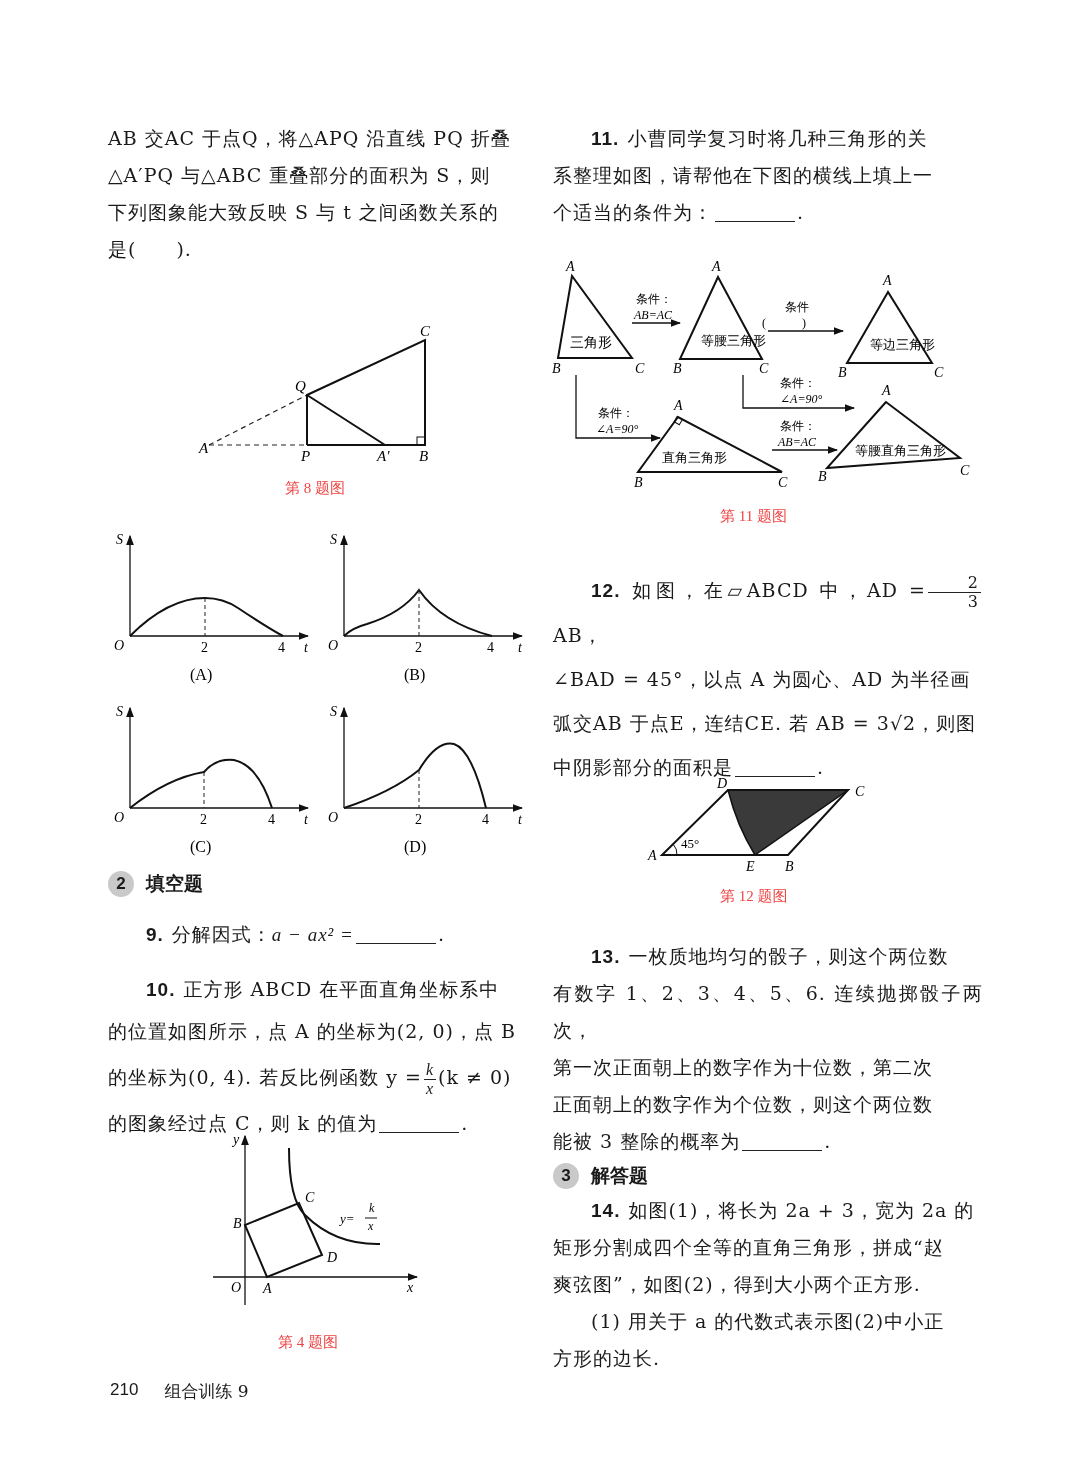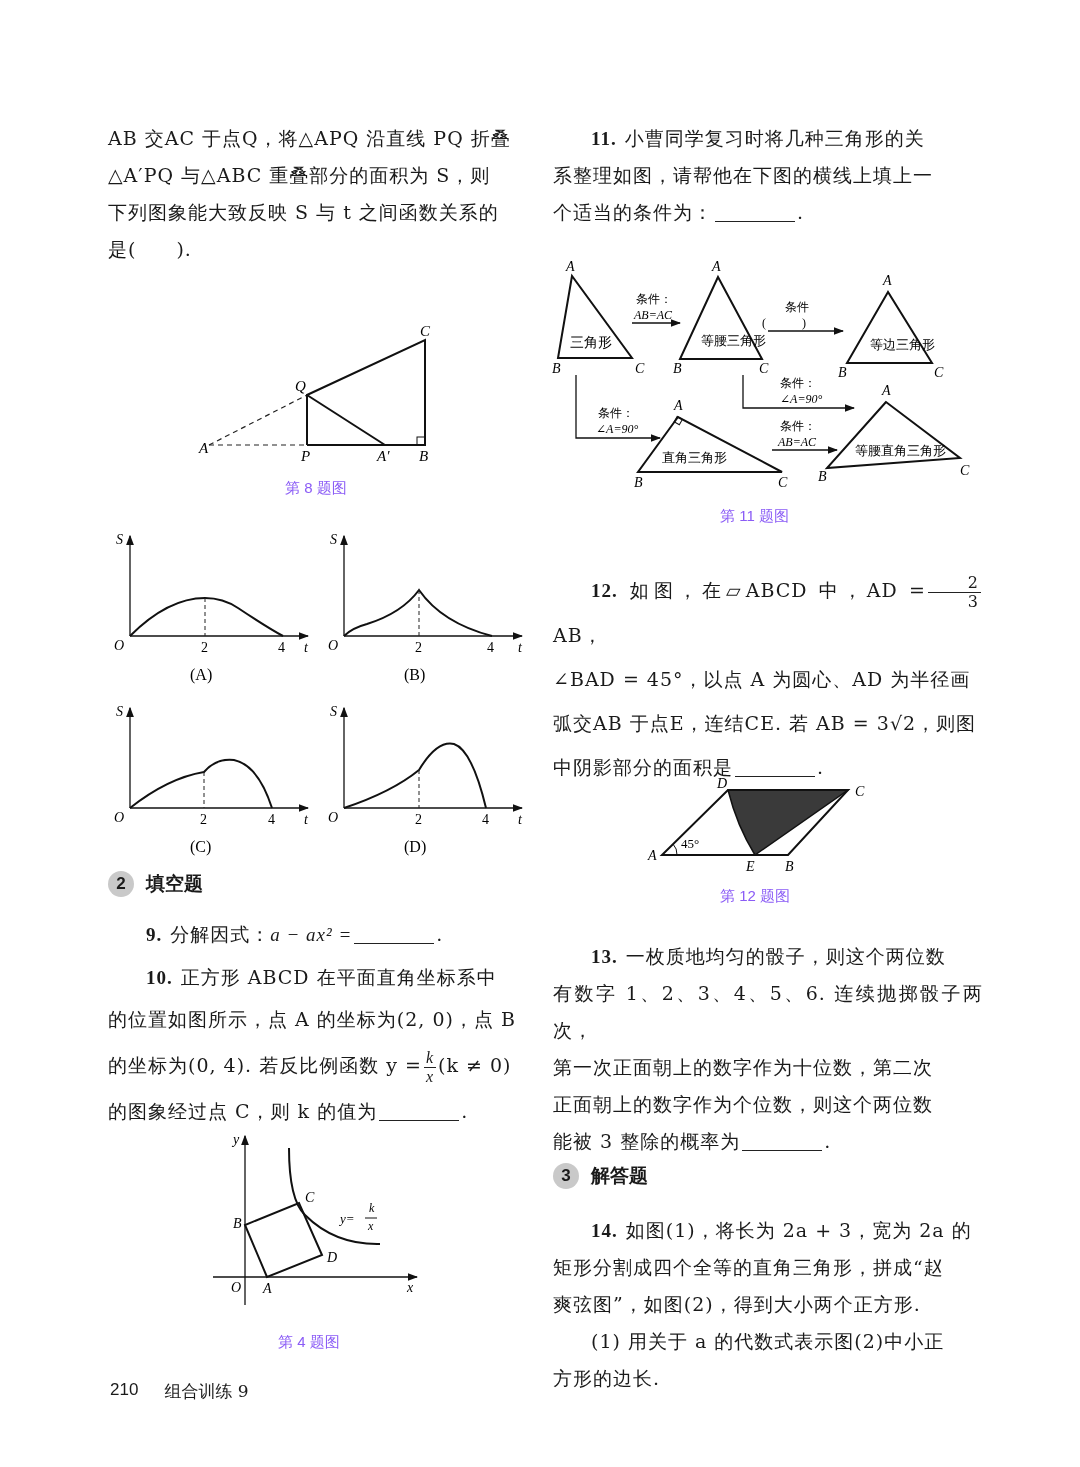--- a/index.html
+++ b/index.html
@@ -5,27 +5,27 @@
   html, body { margin: 0; padding: 0; }
   body {
     width: 1080px; height: 1467px; background: #ffffff; position: relative; overflow: hidden;
     font-family: "DejaVu Serif", "Liberation Serif", serif; color: #1a1a1a;
   }
   .col { position: absolute; top: 120px; width: 430px; }
   .col-left { left: 108px; }
   .col-right { left: 553px; }
   .para { font-size: 19px; line-height: 37px; margin: 0; letter-spacing: 1px; text-align: justify; }
   .indent { text-indent: 38px; }
-  .qnum { font-family: Liberation Serif, serif; font-weight: bold; margin-right: 8px; }
+  .qnum { font-family: Liberation Sans, sans-serif; font-weight: bold; margin-right: 8px; }
   .it { font-style: italic; font-family: "Liberation Serif", serif; }
   .blank { display: inline-block; width: 80px; border-bottom: 1.5px solid #222; height: 1em; vertical-align: -3px; margin: 0 2px; }
   .frac { display: inline-flex; flex-direction: column; vertical-align: middle; text-align: center; font-size: 16px; line-height: 18px; margin: 0 2px; }
   .frac .num { border-bottom: 1px solid #222; padding: 0 2px; }
   .fig { position: absolute; }
-  .caption { position: absolute; font-size: 15px; font-family: Liberation Sans, sans-serif; color: #8b5cf6; }
+  .caption { position: absolute; font-size: 15px; font-family: Liberation Serif, serif; color: #ef4444; }
   .section-head { display: flex; align-items: center; font-family: "Liberation Sans", "DejaVu Sans", sans-serif; font-weight: bold; font-size: 19px; height: 32px; }
   .section-badge { width: 26px; height: 26px; border-radius: 50%; background: #c9c9c9; display: inline-flex; align-items: center; justify-content: center; font-size: 17px; margin-right: 12px; }
   .footer { position: absolute; top: 1380px; left: 110px; font-size: 17px; display: flex; gap: 26px; }
   .footer .pg { font-family: "Liberation Sans", sans-serif; }
   svg text { font-family: "Liberation Serif", "DejaVu Serif", serif; }
 </style>
 </head>
 <body>
 
 <div class="col col-left">
@@ -113,21 +113,21 @@
 </svg>
 
 <div class="col col-left" style="top:868px">
   <div class="section-head">
     <span class="section-badge">2</span>
     <span>填空题</span>
   </div>
   <p class="para indent" style="margin-top:16px">
     <span class="qnum">9.</span><span>分解因式：</span><span class="it">a − ax² =</span><span class="blank"></span>.
   </p>
-  <p class="para indent" style="margin-top:6px">
+  <p class="para indent" style="margin-top:18px">
     <span class="qnum">10.</span><span>正方形 ABCD 在平面直角坐标系中</span>
   </p>
   <p class="para" style="line-height:46px">的位置如图所示，点 A 的坐标为(2, 0)，点 B</p>
   <p class="para" style="line-height:46px">
     <span>的坐标为(0, 4). 若反比例函数 y =</span><span class="frac">
         <span class="num it">k</span>
         <span class="it">x</span>
       </span><span>(k ≠ 0)</span>
   </p>
   <p class="para" style="line-height:46px">
@@ -264,21 +264,21 @@
   <p class="para">有数字 1、2、3、4、5、6. 连续抛掷骰子两次，</p>
   <p class="para">第一次正面朝上的数字作为十位数，第二次</p>
   <p class="para">正面朝上的数字作为个位数，则这个两位数</p>
   <p class="para">
     <span>能被 3 整除的概率为</span><span class="blank"></span>.
   </p>
   <div class="section-head" style="margin-top:0">
     <span class="section-badge">3</span>
     <span>解答题</span>
   </div>
-  <p class="para indent" style="margin-top:20px">
+  <p class="para indent" style="margin-top:0">
     <span class="qnum">14.</span><span>如图(1)，将长为 2a + 3，宽为 2a 的</span>
   </p>
   <p class="para">矩形分割成四个全等的直角三角形，拼成“赵</p>
   <p class="para">爽弦图”，如图(2)，得到大小两个正方形.</p>
   <p class="para indent">(1) 用关于 a 的代数式表示图(2)中小正</p>
   <p class="para">方形的边长.</p>
 </div>
 
 <div class="footer">
   <span class="pg">210</span>

